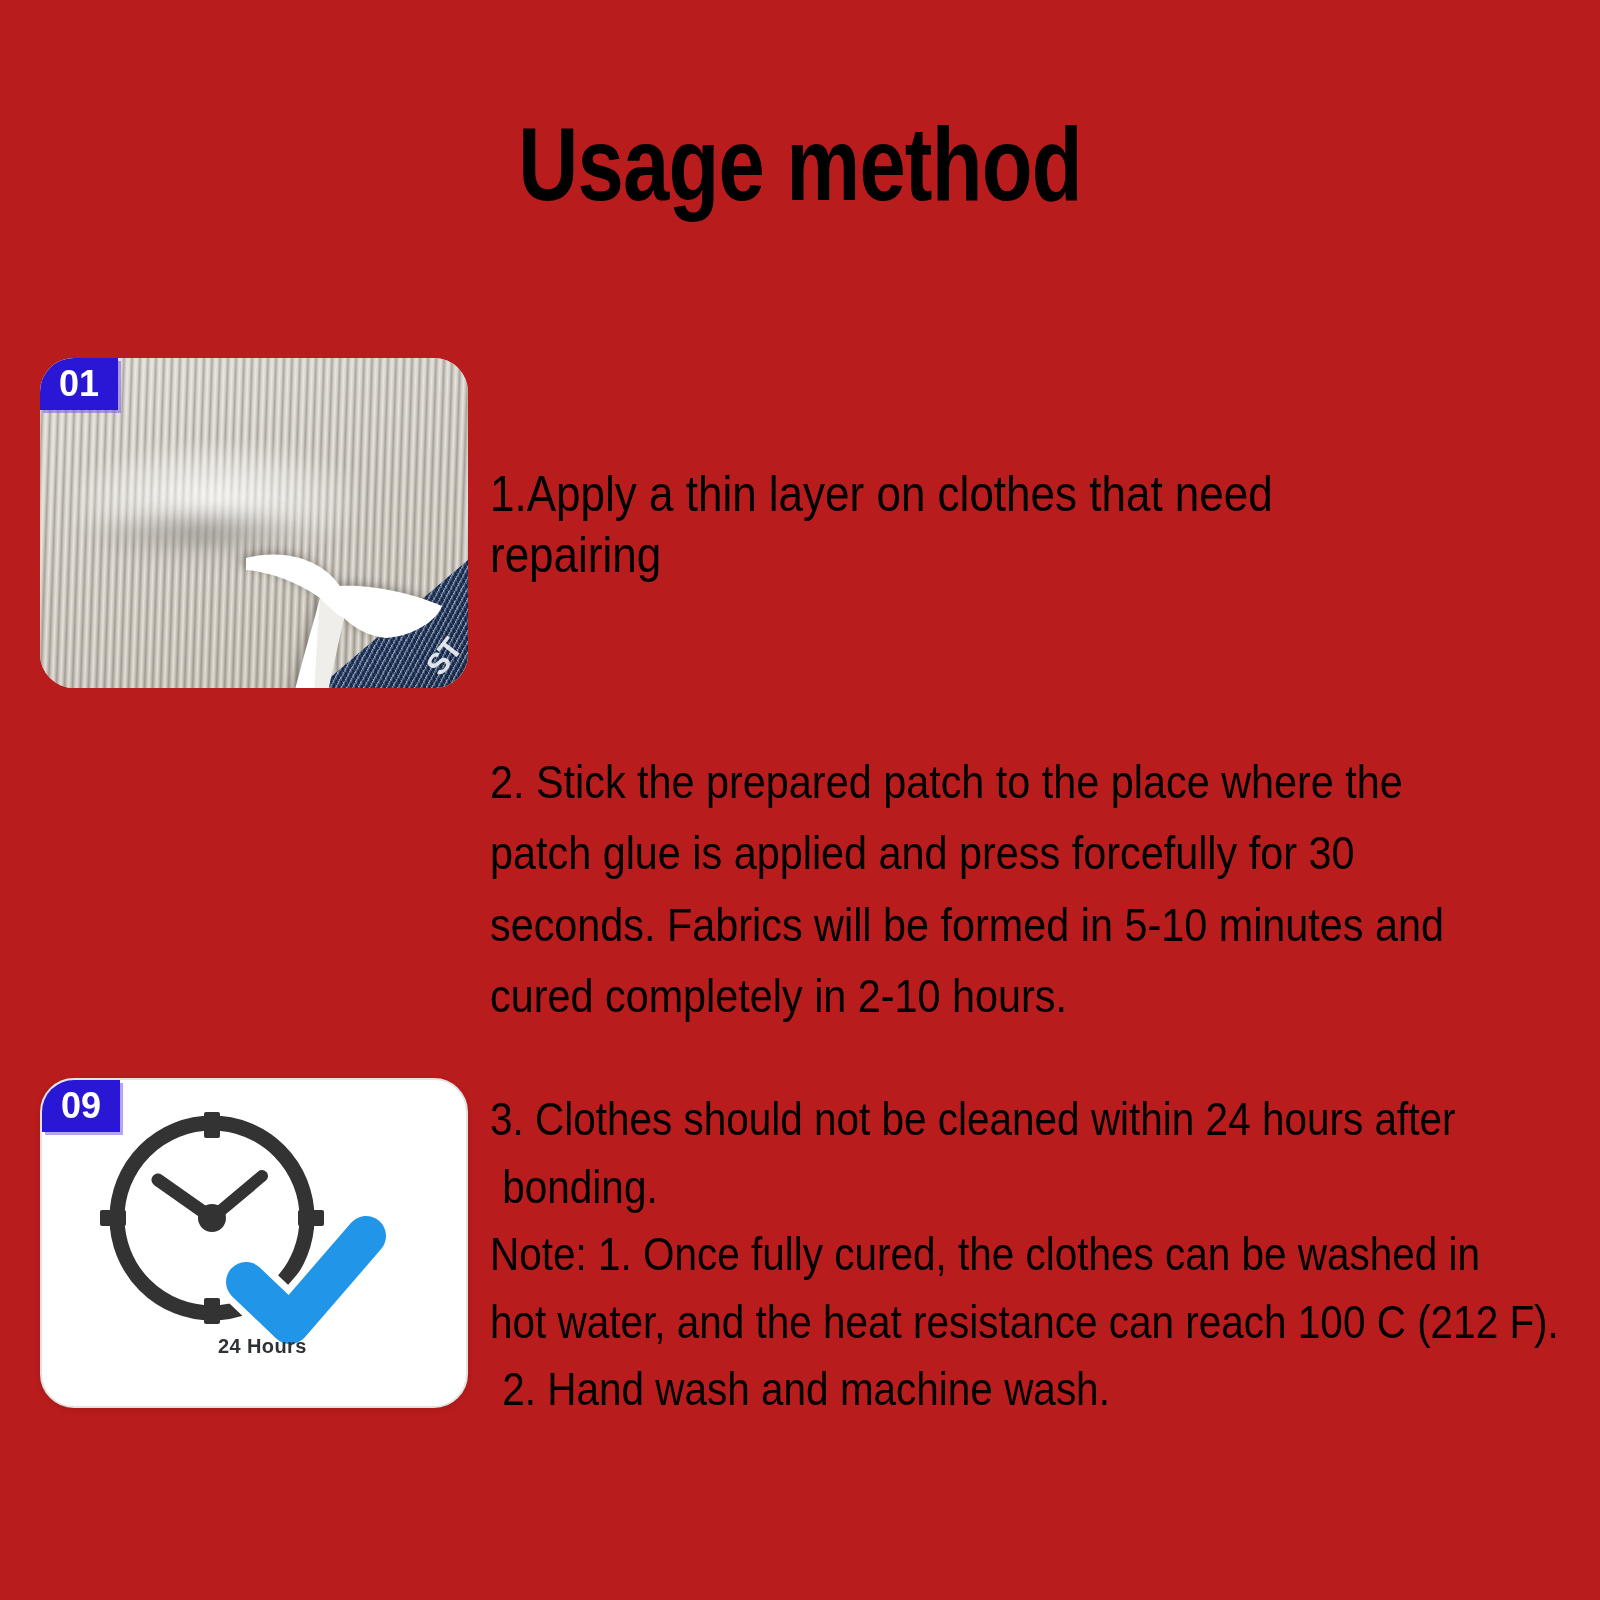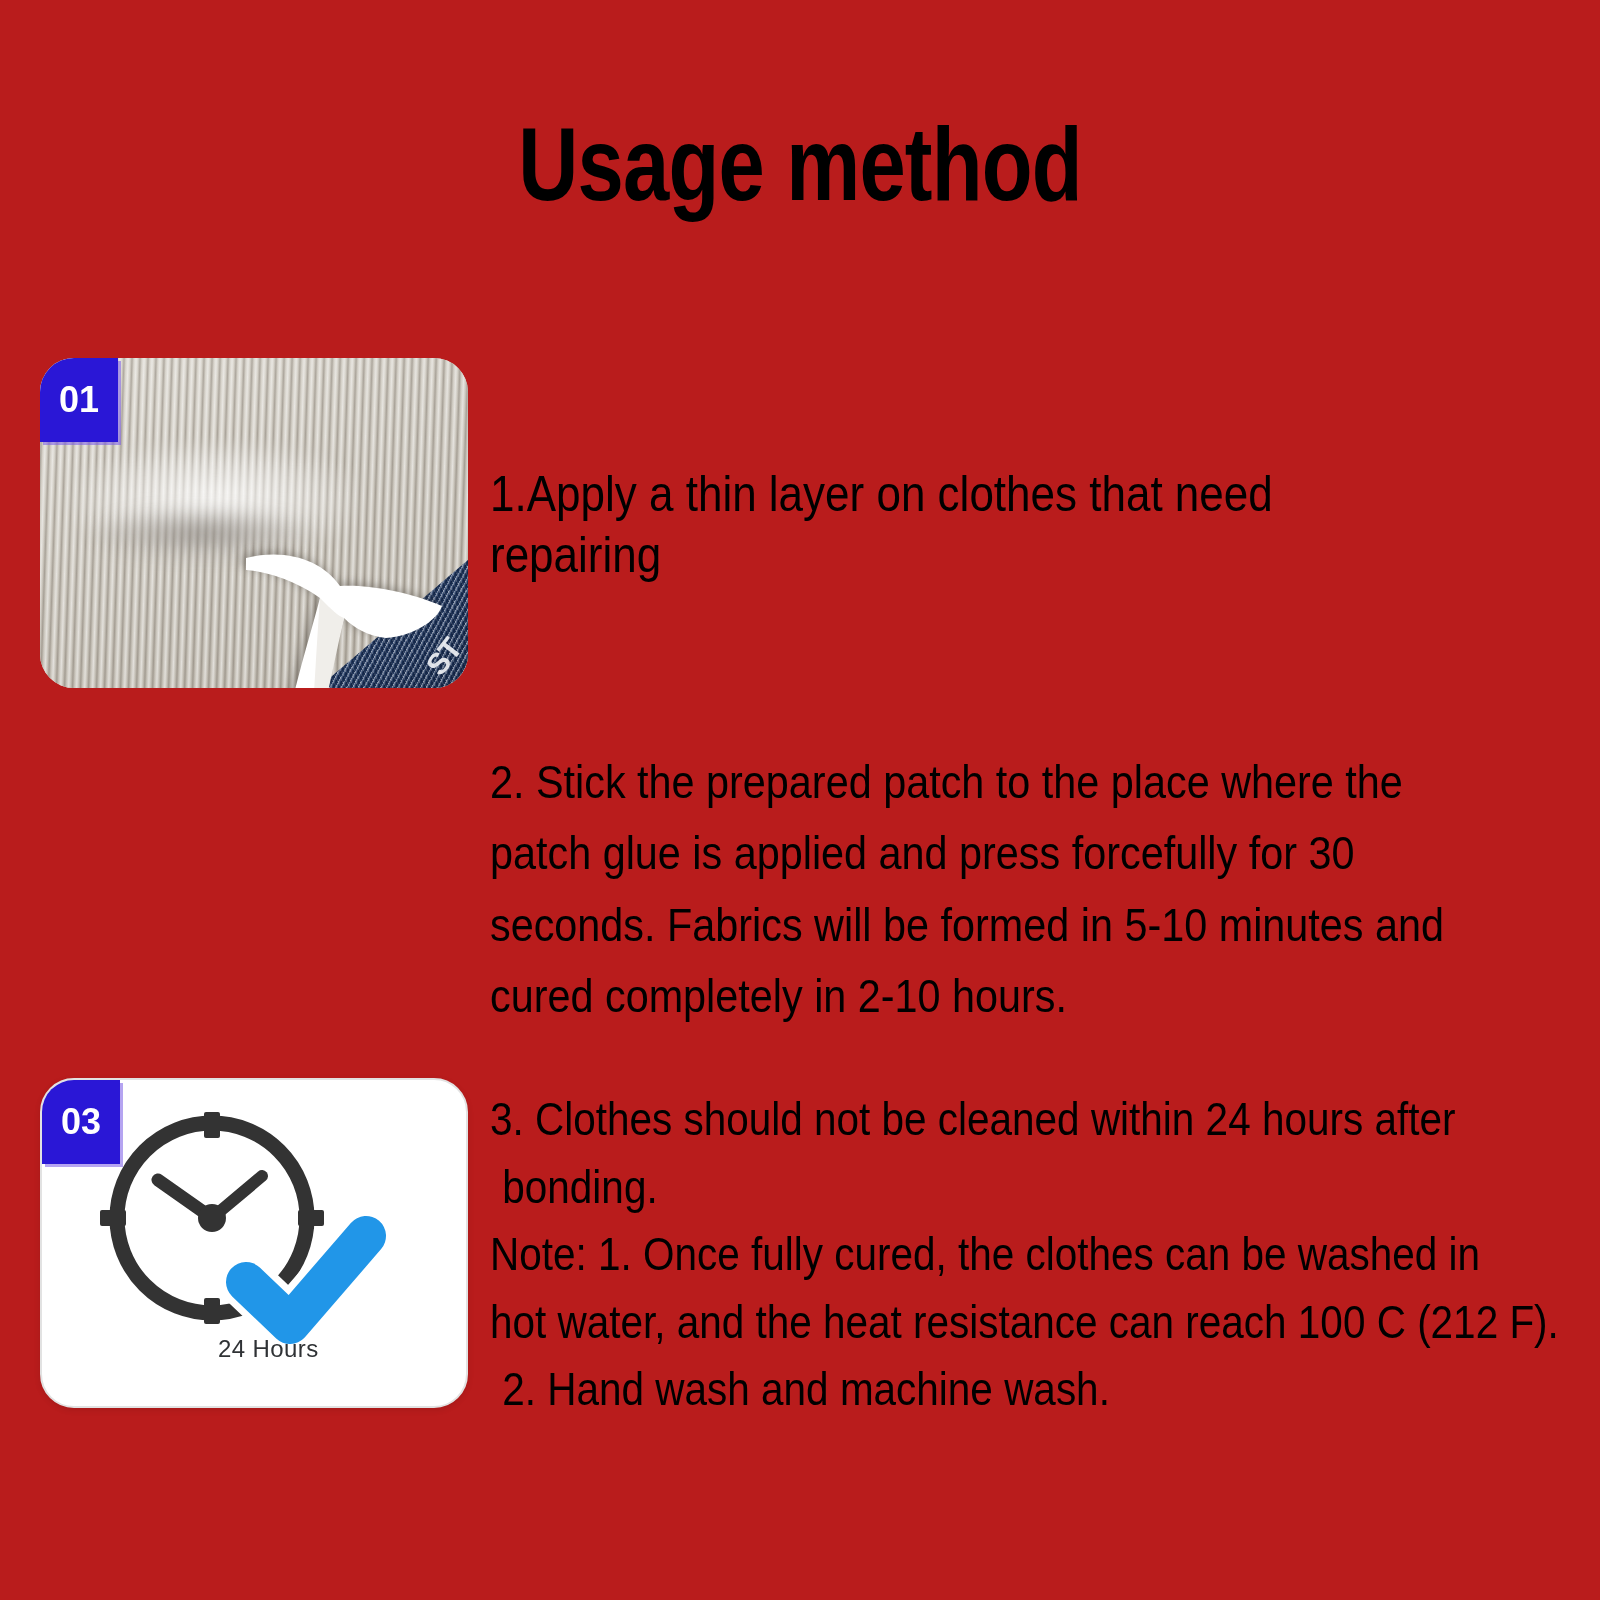--- a/index.html
+++ b/index.html
@@ -69,21 +69,21 @@
     border: 2px solid #e2e2e2;
     box-shadow: 0 2px 6px rgba(0,0,0,0.10);
   }
 
   
   .badge {
     position: absolute;
     top: 0;
     left: 0;
     width: 78px;
-    height: 84px;
+    height: 52px;
     background: #2a17d6;
     color: #ffffff;
     font-size: 36px;
     font-weight: 700;
     display: flex;
     align-items: center;
     justify-content: center;
     z-index: 6;
     box-shadow: 3px 3px 0 rgba(120,90,230,0.55);
     letter-spacing: 0px;
@@ -227,22 +227,22 @@
     top: 26px;
     width: 300px;
     height: 250px;
     z-index: 3;
   }
   .hours-label {
     position: absolute;
     left: 176px;
     top: 255px;
     width: 220px;
-    font-size: 24px;
-    font-weight: 400;
+    font-size: 20px;
+    font-weight: 700;
     color: #2f3235;
     letter-spacing: 0.4px;
     z-index: 4;
     text-align: left;
   }
 
   
   .step-text {
     position: absolute;
     left: 490px;
@@ -327,21 +327,21 @@
             <circle cx="118" cy="112" r="14" fill="#333333"></circle>
 
             <g>
               <path d="M152 176 L 196 218 L 272 130" fill="none" stroke="#ffffff" stroke-width="54" stroke-linecap="round" stroke-linejoin="round"></path>
               <path d="M152 176 L 196 218 L 272 130" fill="none" stroke="#2196e8" stroke-width="40" stroke-linecap="round" stroke-linejoin="round"></path>
             </g>
           </svg>
 
           <div class="hours-label">24 Hours</div>
 
-          <div class="badge">03</div>
+          <div class="badge">09</div>
         </div>
       </div>
 
       <div class="step-text step3-text">
         <div class="line">3. Clothes should not be cleaned within 24 hours after</div>
         <div class="line indent"> bonding.</div>
         <div class="line">Note: 1. Once fully cured, the clothes can be washed in</div>
         <div class="line">hot water, and the heat resistance can reach 100 C (212 F).</div>
         <div class="line indent"> 2. Hand wash and machine wash.</div>
       </div>

